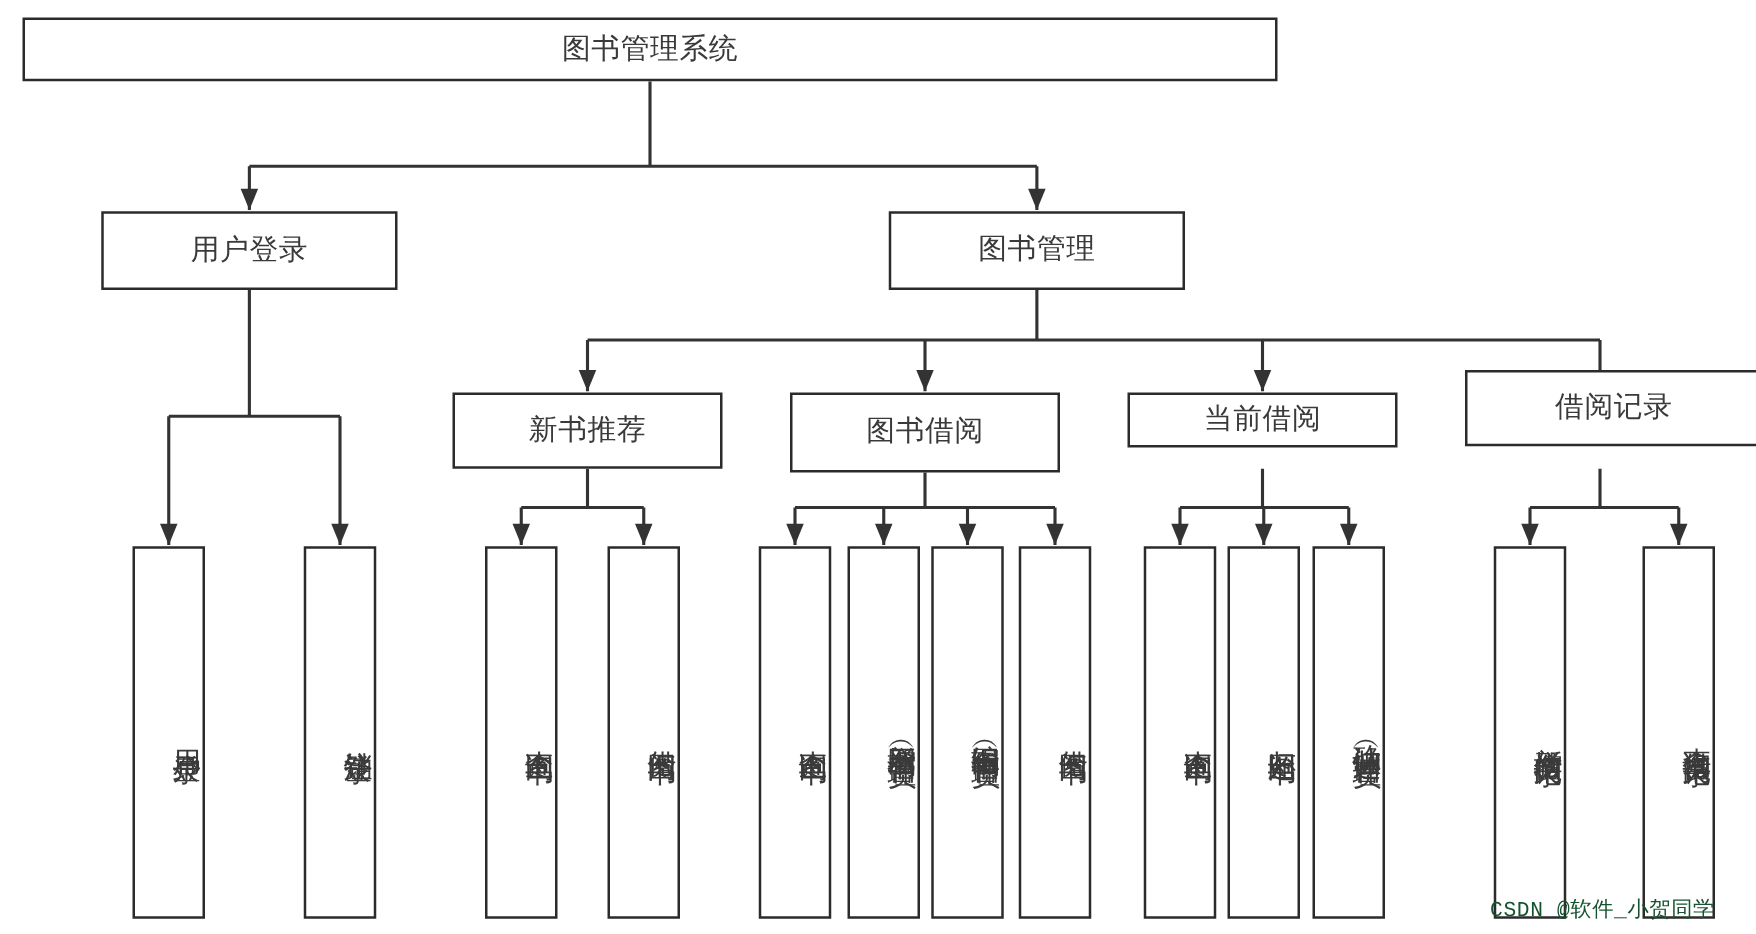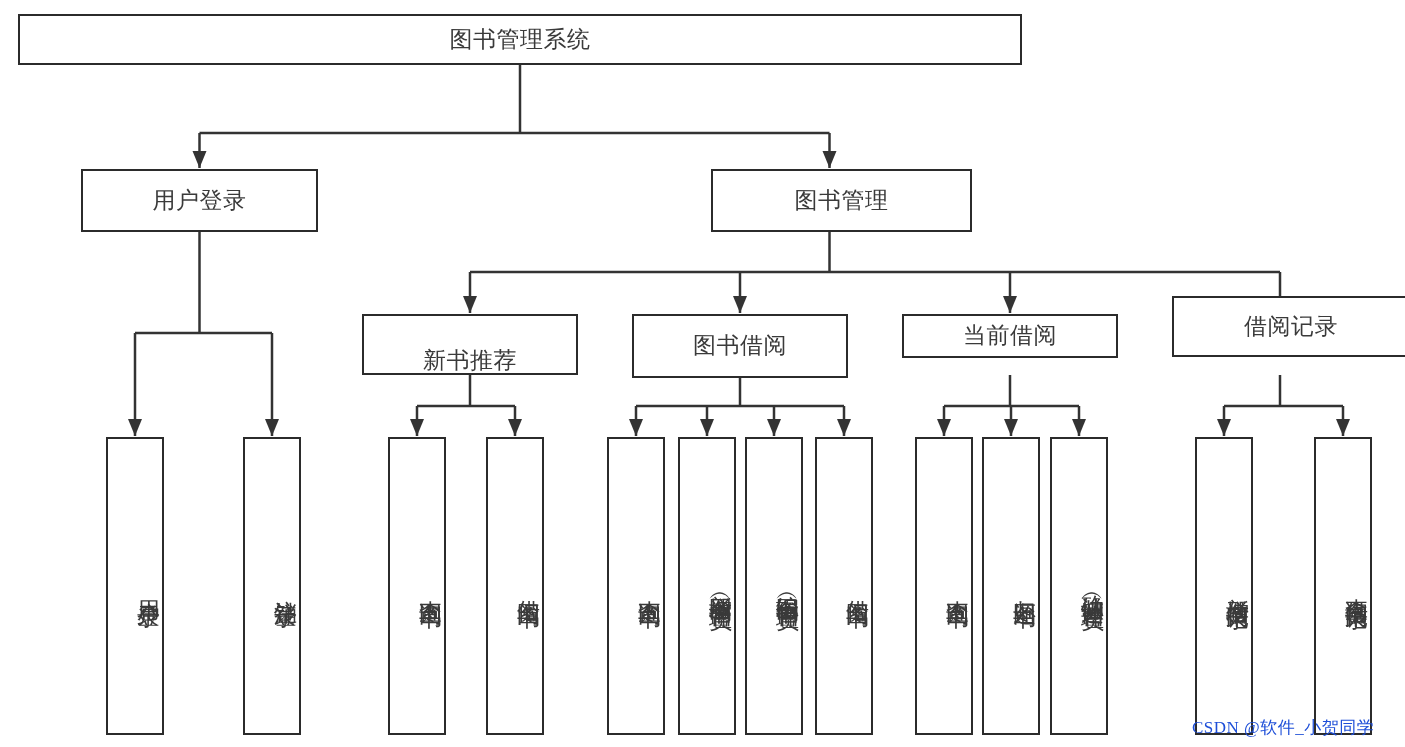--- a/index.html
+++ b/index.html
@@ -48,24 +48,24 @@
     justify-content: center;
   }
   .node.vert > span {
     display: block;
     text-align: center;
     white-space: normal;
   }
   .watermark {
     position: absolute;
     font-size: 17px;
-    color: #1d4ed8;
+    color: #14532d;
     letter-spacing: 0.5px;
     white-space: nowrap;
-    font-family: Liberation Serif, serif;
+    font-family: Liberation Mono, monospace;
   }
 </style>
 </head>
 <body>
 
 <div id="canvas">
   <svg id="links" viewBox="0 0 1405 747" xmlns="http://www.w3.org/2000/svg">
       <line x1="520" y1="65" x2="520" y2="133" stroke="#333333" stroke-width="2.5"></line>
       <line x1="199.5" y1="133" x2="829.5" y2="133" stroke="#333333" stroke-width="2.5"></line>
       <line x1="199.5" y1="133" x2="199.5" y2="168" stroke="#333333" stroke-width="2.5"></line>
@@ -119,24 +119,24 @@
       <line x1="1343" y1="406" x2="1343" y2="436" stroke="#333333" stroke-width="2.5"></line>
       <path d="M 1336 419 L 1350 419 L 1343 436 Z" fill="#333333"></path>
     </svg>
   <div id="nodes">
       <div class="node horiz" style="left: 18px; top: 14px; width: 1004px; height: 51px; align-items: center;">
         <span>图书管理系统</span>
       </div>
       <div class="node horiz" style="left: 81px; top: 169px; width: 237px; height: 63px;">
         <span>用户登录</span>
       </div>
-      <div class="node horiz" style="left: 711px; top: 169px; width: 261px; height: 63px;">
+      <div class="node horiz" style="left: 711px; top: 169px; width: 237px; height: 63px; font-family: Liberation Mono, monospace;">
         <span>图书管理</span>
       </div>
-      <div class="node horiz" style="left: 362px; top: 314px; width: 216px; height: 61px; align-items: flex-end;">
+      <div class="node horiz" style="left: 362px; top: 314px; width: 216px; height: 61px;">
         <span>新书推荐</span>
       </div>
       <div class="node horiz" style="left: 632px; top: 314px; width: 216px; height: 64px;">
         <span>图书借阅</span>
       </div>
       <div class="node horiz" style="left: 902px; top: 314px; width: 216px; height: 44px;">
         <span>当前借阅</span>
       </div>
       <div class="node horiz" style="left: 1172px; top: 296px; width: 238px; height: 61px;">
         <span>借阅记录</span>

